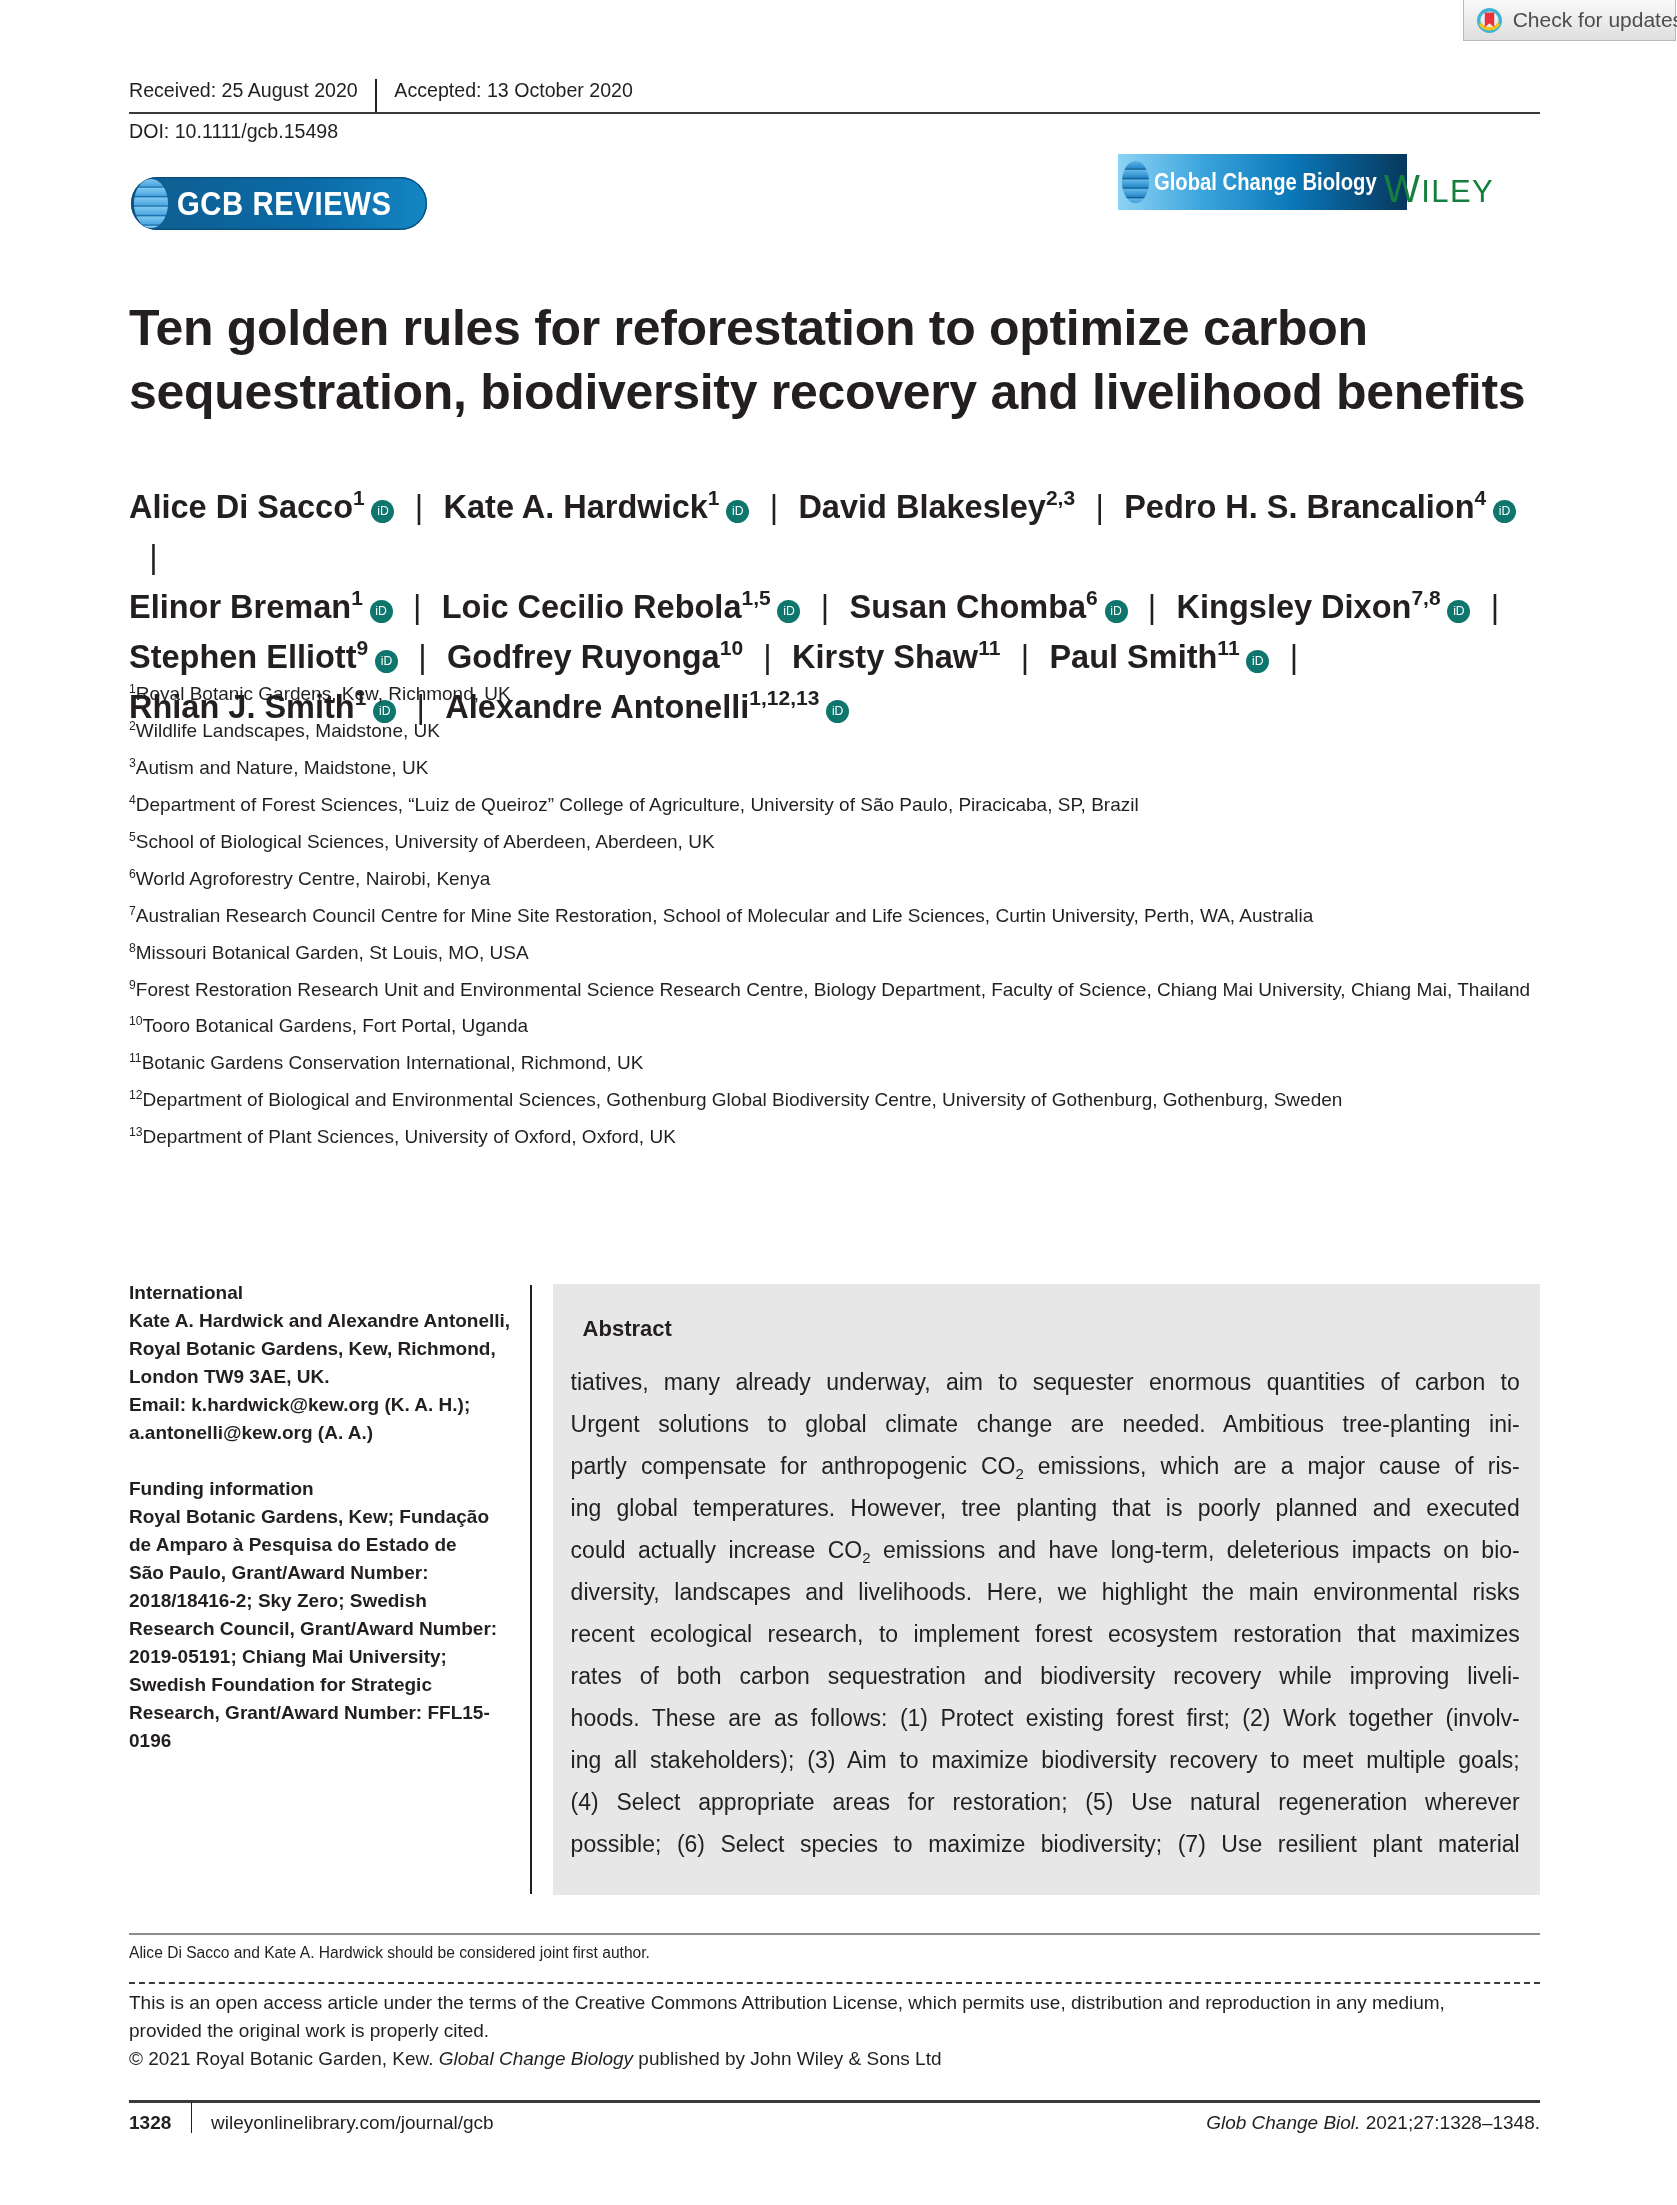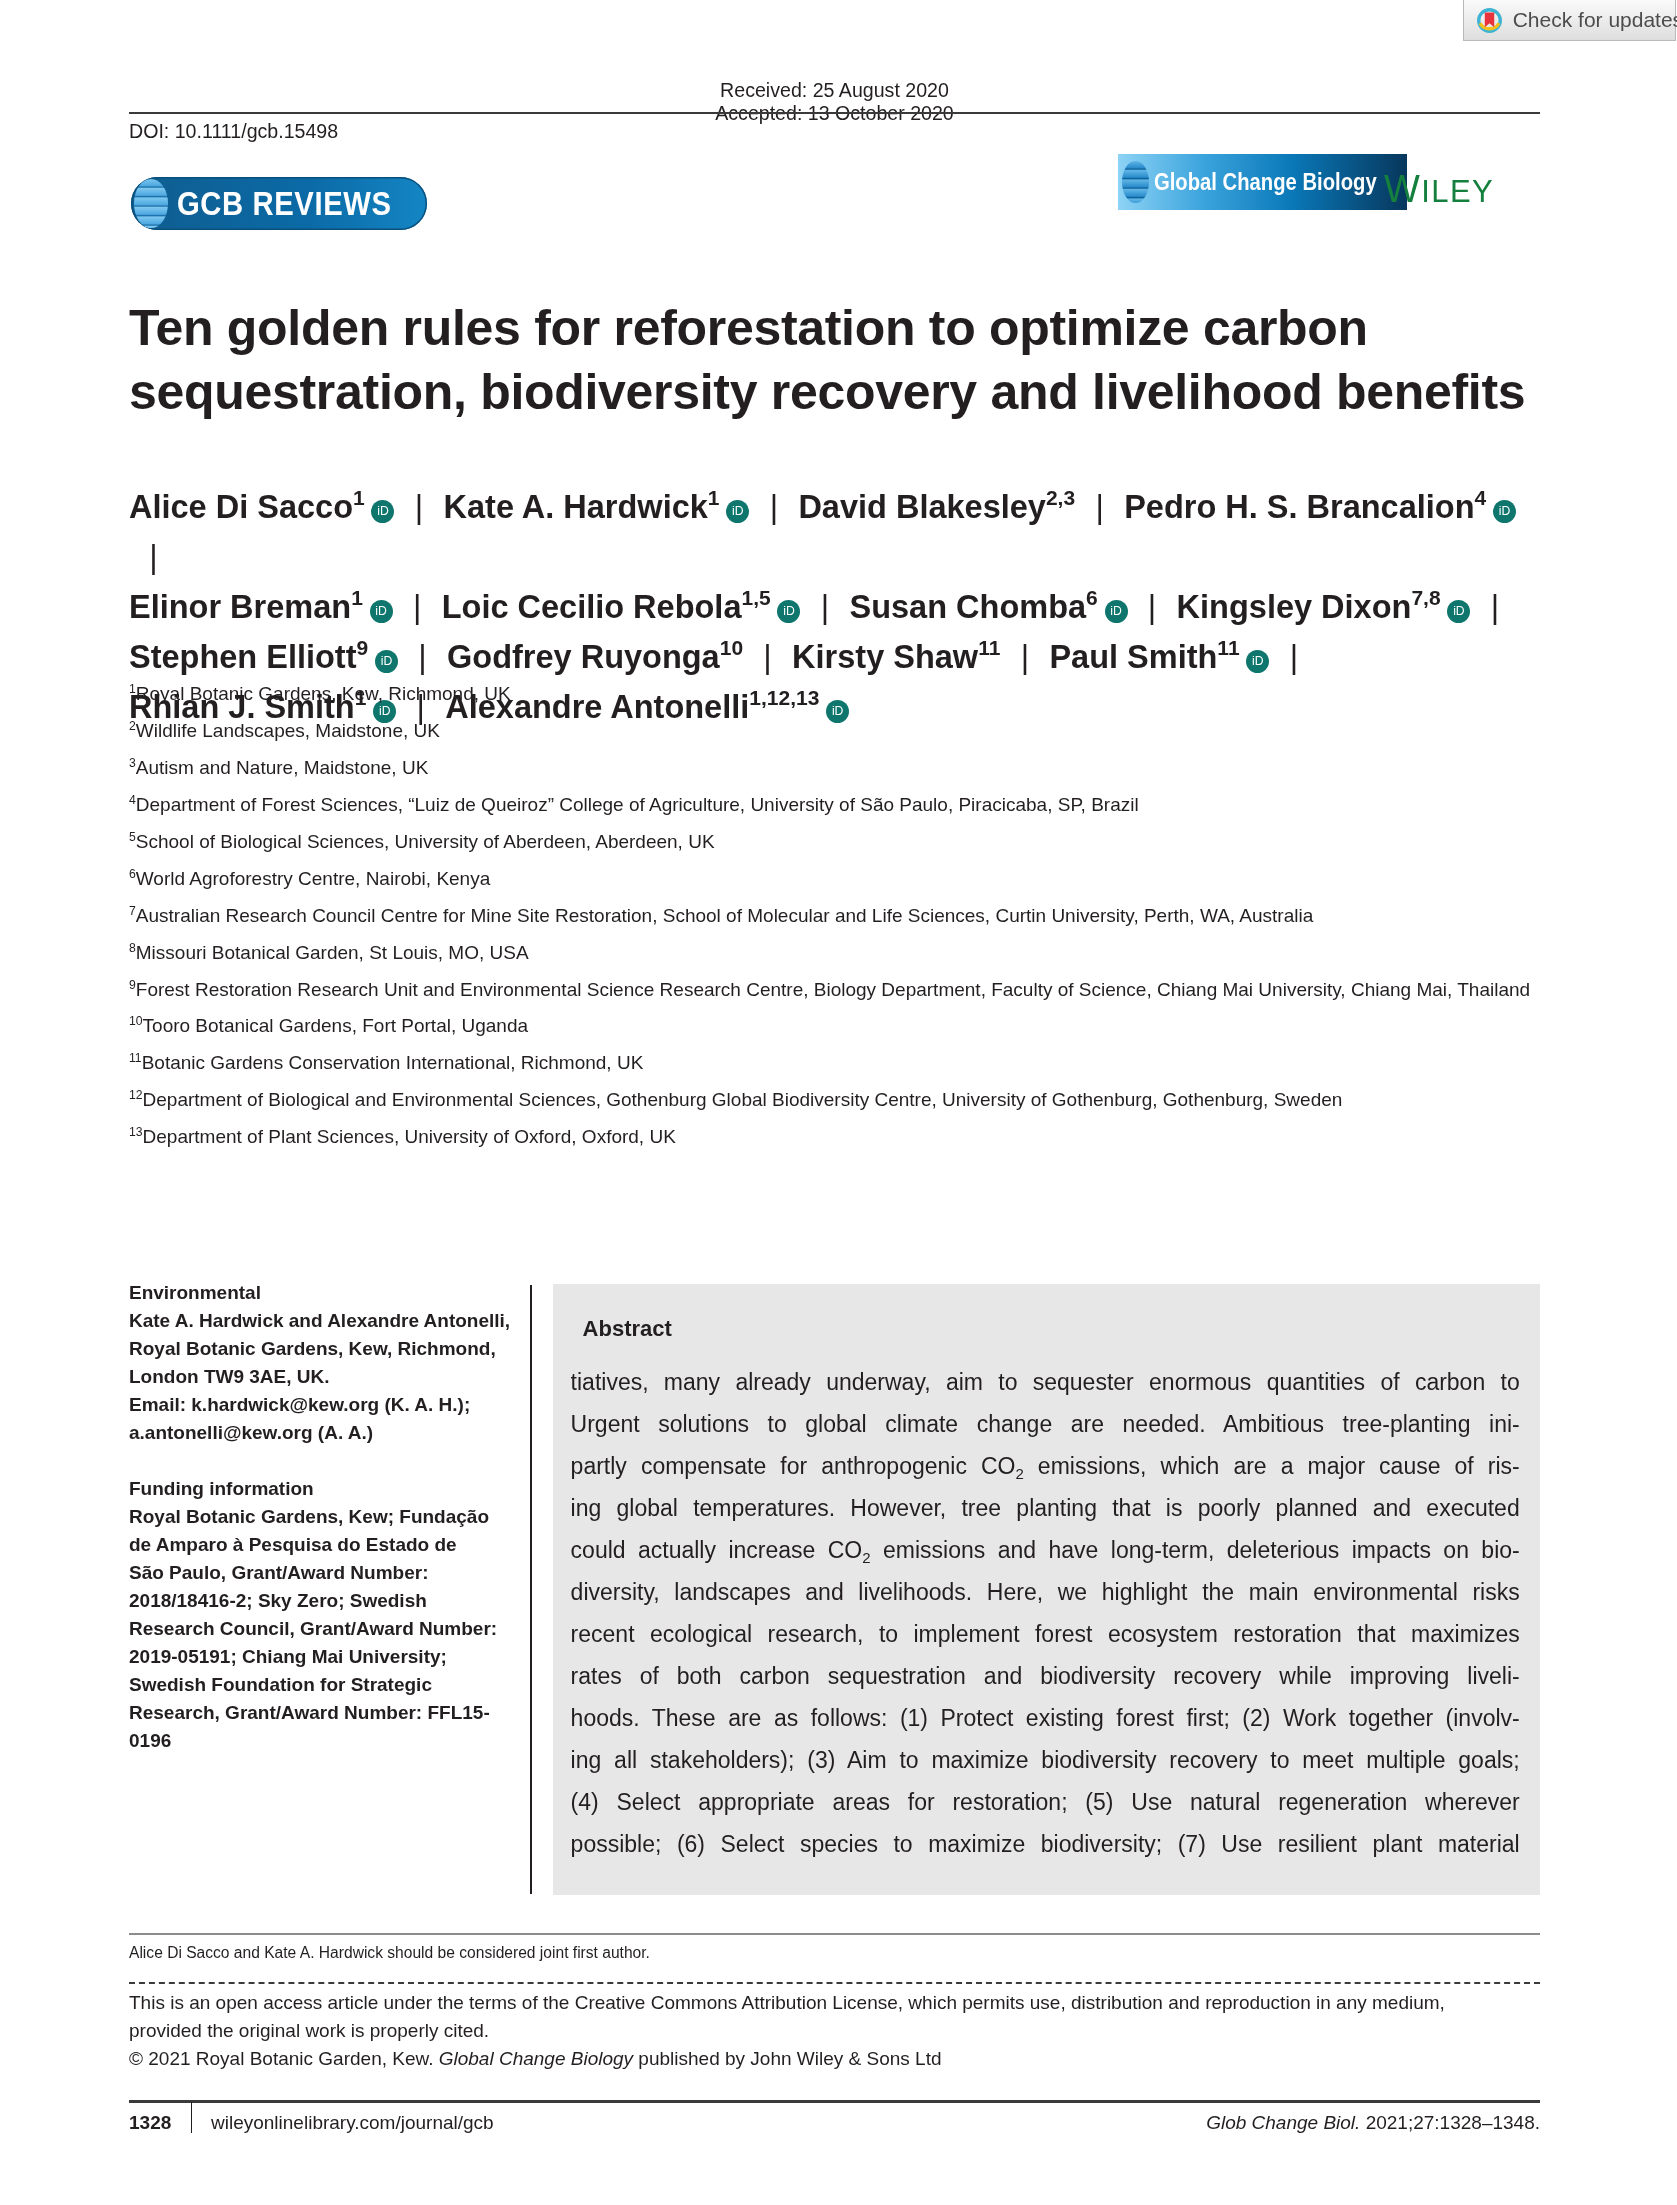--- a/index.html
+++ b/index.html
@@ -14,21 +14,21 @@
     left: 1463px; top: 0px; width: 213px; height: 41px;
     border: 1.4px solid #b9b9b9; border-top: none; box-sizing: border-box;
     background: linear-gradient(#fafafa, #dedede);
     display: flex; align-items: center; gap: 9.5px; padding-left: 12.2px;
     cursor: pointer;
   }
   .cfu-icon { width: 27px; height: 27px; position: relative; }
   .cfu-label { font-size: 21px; color: #4d4d4d; white-space: nowrap; }
 
   
-  .hdr-row { left: 129px; top: 79px; width: 1411px; height: 34px; font-size: 19.6px; display: flex; align-items: center; flex-direction: column; }
+  .hdr-row { left: 129px; top: 79px; width: 1411px; height: 34px; font-size: 19.6px; display: flex; align-items: flex-start; }
   .hdr-sep { width: 1.4px; height: 34px; background: #231f20; margin: 0 17.6px; }
   .hdr-rule { left: 129px; top: 112px; width: 1411px; height: 2px; background: #3a3a3a; }
   .doi { left: 129px; top: 120px; font-size: 19.6px; }
 
   
   .badge {
     left: 131px; top: 177px; width: 296px; height: 53px; border-radius: 26.4px;
     background: linear-gradient(90deg, #0f5d8f 0%, #0b6aa6 60%, #1486c4 100%);
     box-shadow: inset 0 0 0 1.4px #0b4f7c;
     display: flex; align-items: center;
@@ -168,21 +168,21 @@
   <p class="affil"><sup>7</sup><span>Australian Research Council Centre for Mine Site Restoration, School of Molecular and Life Sciences, Curtin University, Perth, WA, Australia</span></p>
   <p class="affil"><sup>8</sup><span>Missouri Botanical Garden, St Louis, MO, USA</span></p>
   <p class="affil affil-wrap"><sup>9</sup><span>Forest Restoration Research Unit and Environmental Science Research Centre, Biology Department, Faculty of Science, Chiang Mai University, Chiang Mai, Thailand</span></p>
   <p class="affil"><sup>10</sup><span>Tooro Botanical Gardens, Fort Portal, Uganda</span></p>
   <p class="affil"><sup>11</sup><span>Botanic Gardens Conservation International, Richmond, UK</span></p>
   <p class="affil"><sup>12</sup><span>Department of Biological and Environmental Sciences, Gothenburg Global Biodiversity Centre, University of Gothenburg, Gothenburg, Sweden</span></p>
   <p class="affil"><sup>13</sup><span>Department of Plant Sciences, University of Oxford, Oxford, UK</span></p>
 </div>
 
 <div class="abs side">
-  <h4>Environmental</h4>
+  <h4>International</h4>
   <p>Kate A. Hardwick and Alexandre Antonelli,</p>
   <p>Royal Botanic Gardens, Kew, Richmond,</p>
   <p>London TW9 3AE, UK.</p>
   <p>Email: k.hardwick@kew.org (K. A. H.);</p>
   <p>a.antonelli@kew.org (A. A.)</p>
   <div class="gap"></div>
   <h4>Funding information</h4>
   <p>Royal Botanic Gardens, Kew; Fundação</p>
   <p>de Amparo à Pesquisa do Estado de</p>
   <p>São Paulo, Grant/Award Number:</p>

